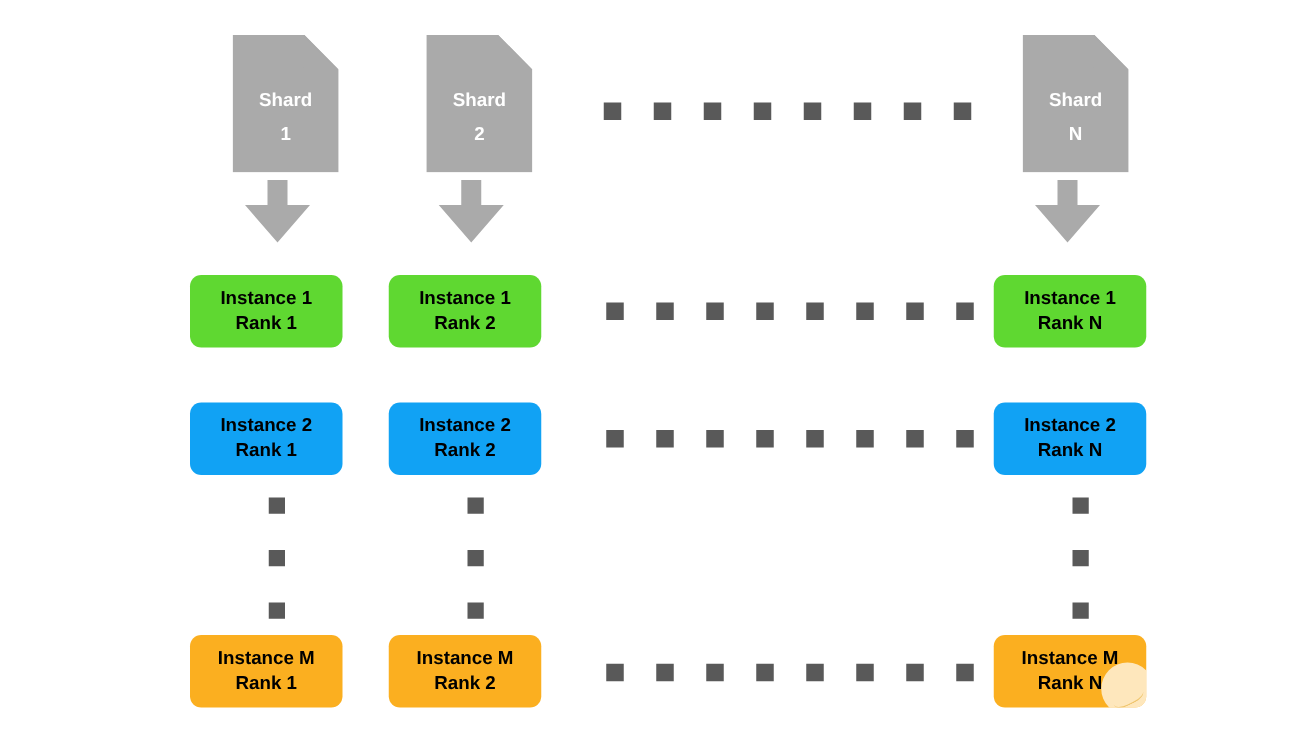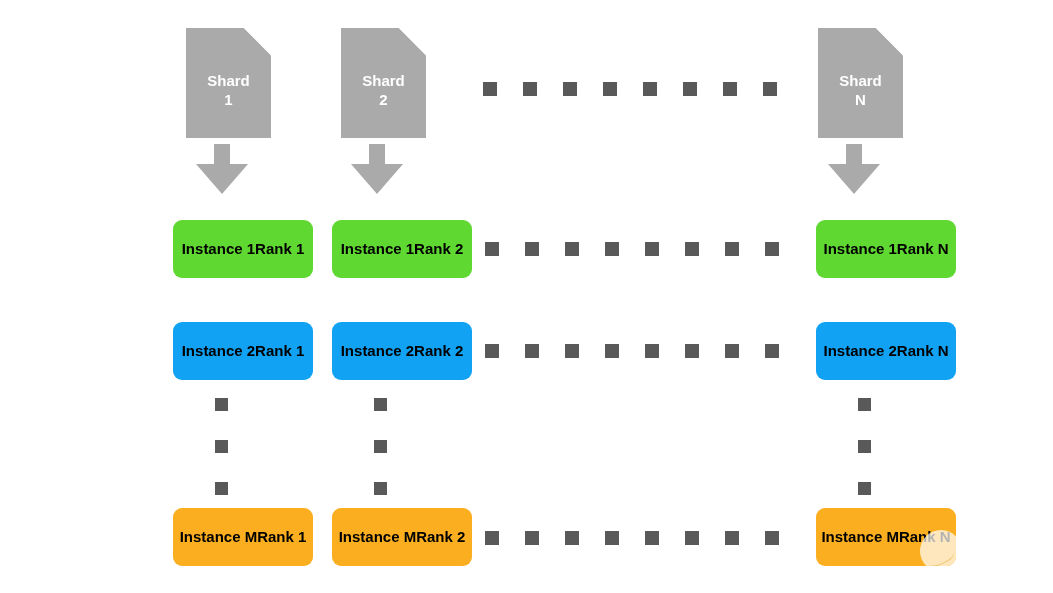--- a/index.html
+++ b/index.html
@@ -49,47 +49,47 @@
     right: 0;
     width: 30px;
     height: 30px;
     z-index: 1;
   }
   .shard .doc-fold svg { display: block; }
   .shard .shard-label {
     position: relative;
     z-index: 2;
     pointer-events: none;
+    margin-top: 8px;
   }
 
   
   .arrow {
     position: absolute;
     width: 60px;
     height: 52px;
   }
   .arrow svg { display: block; }
 
   
   .inst {
     position: absolute;
-    width: 140px;
+    width: 122px;
     height: 58px;
     border-radius: 9px;
     color: #000000;
     font-size: 15px;
     font-weight: bold;
     line-height: 1.35;
     text-align: center;
     display: flex;
-    flex-direction: row;
+    flex-direction: column;
     align-items: center;
     justify-content: center;
     box-sizing: border-box;
-    margin-left: 21px;
   }
   .inst .l1, .inst .l2 { display: block; }
 
   
   .dotrow {
     position: absolute;
     display: flex;
     align-items: center;
   }
   .dotrow .dot {

